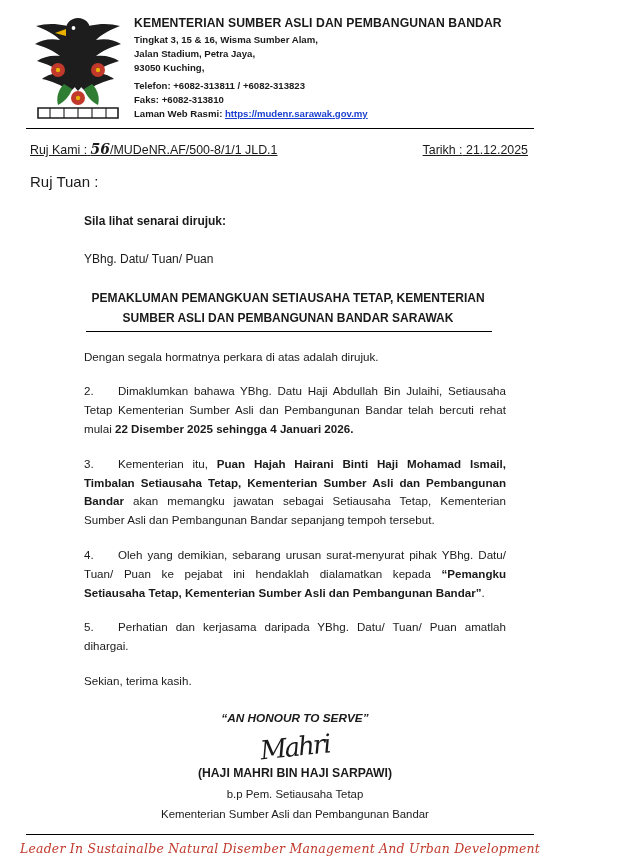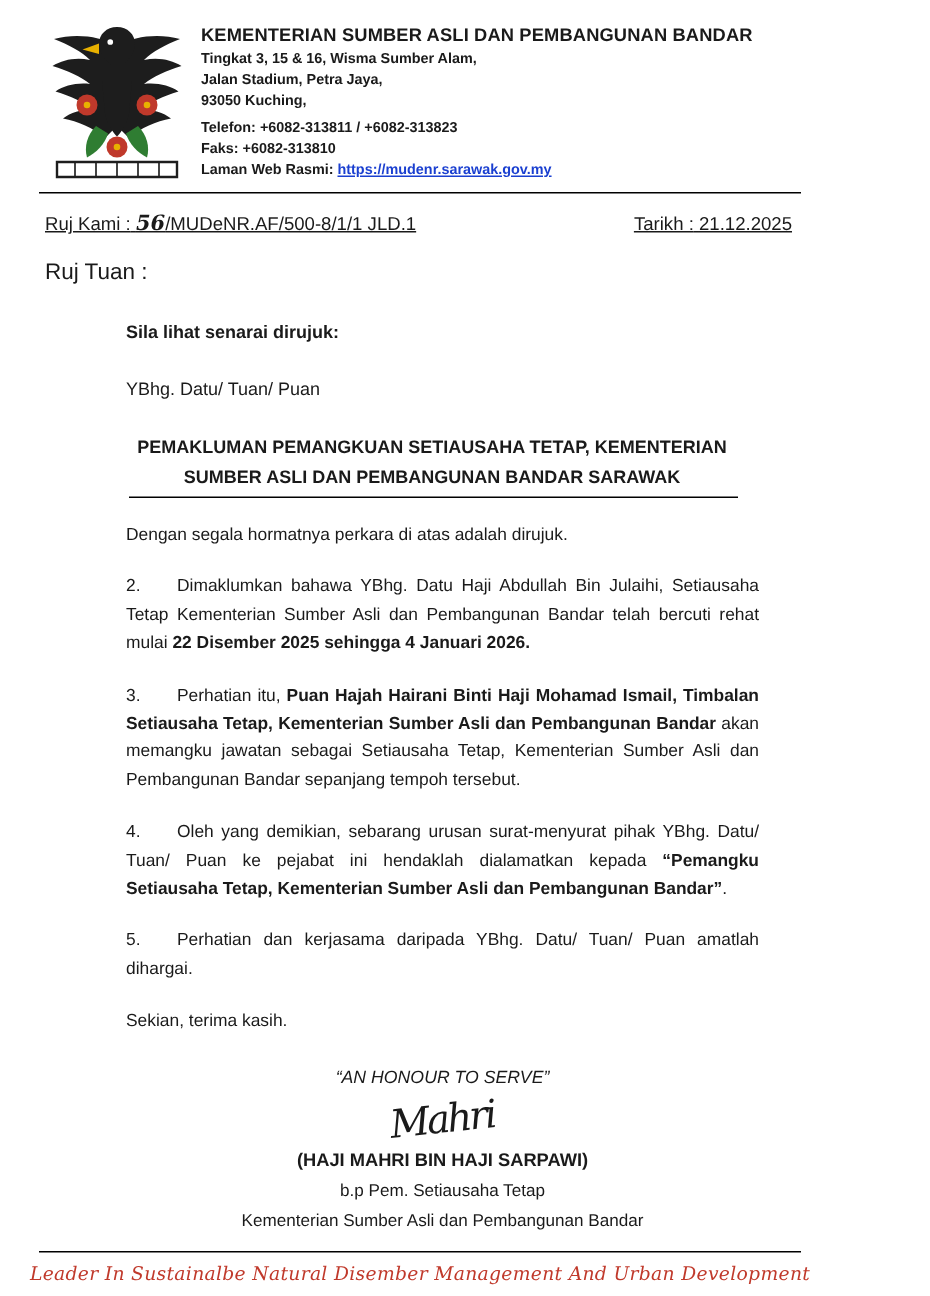--- a/index.html
+++ b/index.html
@@ -133,21 +133,21 @@
   
   .sigblock {
     text-align: center;
     margin-top: 18px;
   }
   .motto1 {
     font-weight: bold;
     font-size: 12.4px;
   }
   .motto2 {
-    font-weight: normal;
+    font-weight: bold;
     font-style: italic;
     font-size: 11.8px;
     margin-top: 17px;
   }
   .signature {
     font-family: "DejaVu Serif", serif;
     font-style: italic;
     font-size: 26px;
     line-height: 1;
     margin: 6px 0 0 0;
@@ -253,21 +253,21 @@
     <div class="subject">
       <div>PEMAKLUMAN PEMANGKUAN SETIAUSAHA TETAP, KEMENTERIAN</div>
       <div>SUMBER ASLI DAN PEMBANGUNAN BANDAR SARAWAK</div>
     </div>
     <hr class="subject-rule">
 
     <p class="para"><span>Dengan segala hormatnya perkara di atas adalah dirujuk.</span></p>
 
     <p class="para"><span class="num">2.</span><span>Dimaklumkan bahawa YBhg. Datu Haji Abdullah Bin Julaihi, Setiausaha Tetap Kementerian Sumber Asli dan Pembangunan Bandar telah bercuti rehat mulai </span><span class="b">22 Disember 2025 sehingga 4 Januari 2026.</span></p>
 
-    <p class="para"><span class="num">3.</span><span>Perhatian itu, </span><span class="b">Puan Hajah Hairani Binti Haji Mohamad Ismail, Timbalan Setiausaha Tetap, Kementerian Sumber Asli dan Pembangunan Bandar</span><span> akan memangku jawatan sebagai Setiausaha Tetap, Kementerian Sumber Asli dan Pembangunan Bandar sepanjang tempoh tersebut.</span></p>
+    <p class="para"><span class="num">3.</span><span>Kementerian itu, </span><span class="b">Puan Hajah Hairani Binti Haji Mohamad Ismail, Timbalan Setiausaha Tetap, Kementerian Sumber Asli dan Pembangunan Bandar</span><span> akan memangku jawatan sebagai Setiausaha Tetap, Kementerian Sumber Asli dan Pembangunan Bandar sepanjang tempoh tersebut.</span></p>
 
     <p class="para"><span class="num">4.</span><span>Oleh yang demikian, sebarang urusan surat-menyurat pihak YBhg. Datu/ Tuan/ Puan ke pejabat ini hendaklah dialamatkan kepada </span><span class="b">“Pemangku Setiausaha Tetap, Kementerian Sumber Asli dan Pembangunan Bandar”</span><span>.</span></p>
 
     <p class="para"><span class="num">5.</span><span>Perhatian dan kerjasama daripada YBhg. Datu/ Tuan/ Puan amatlah dihargai.</span></p>
 
     <p class="para closing">Sekian, terima kasih.</p>
 
     <div class="sigblock">
       <div class="motto2">“AN HONOUR TO SERVE”</div>
       <div class="signature">Mahri</div>

